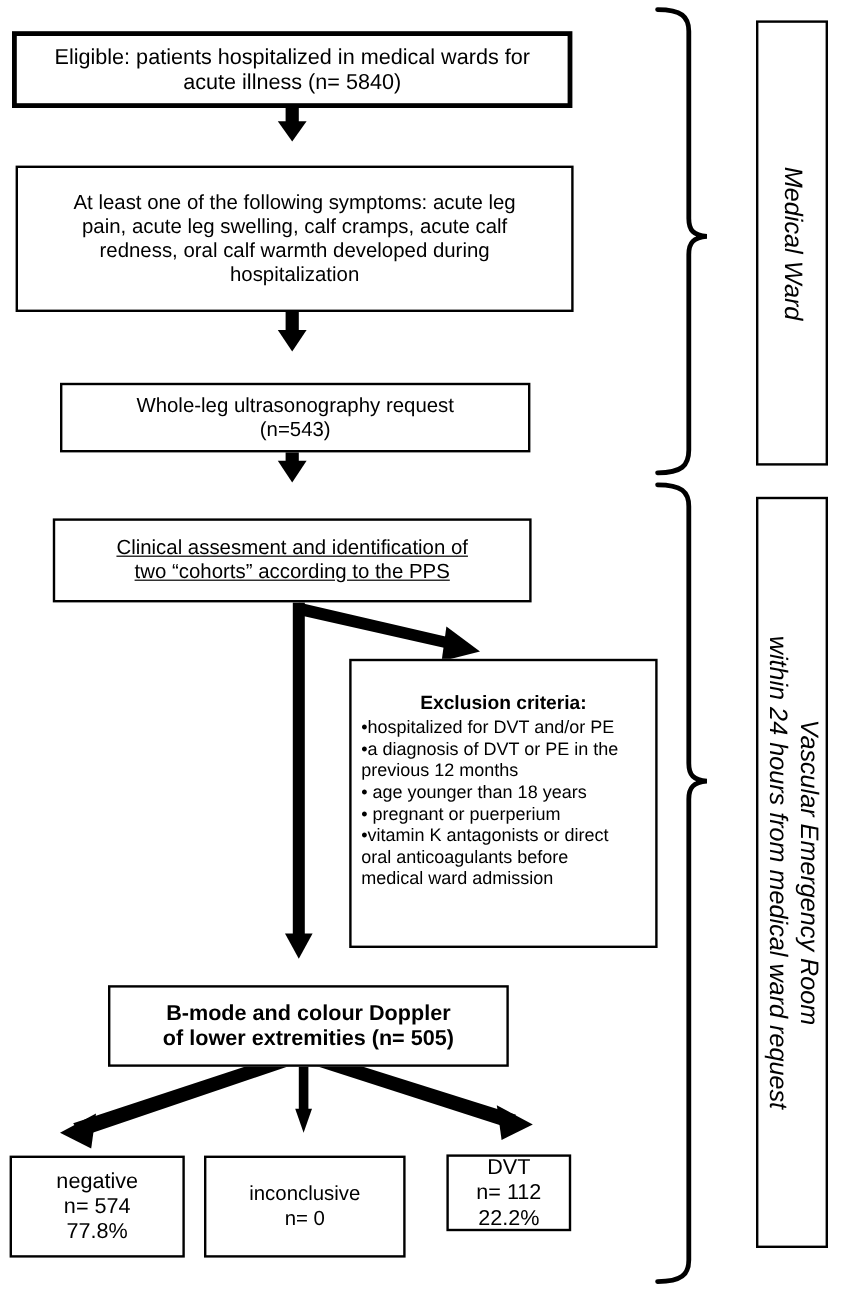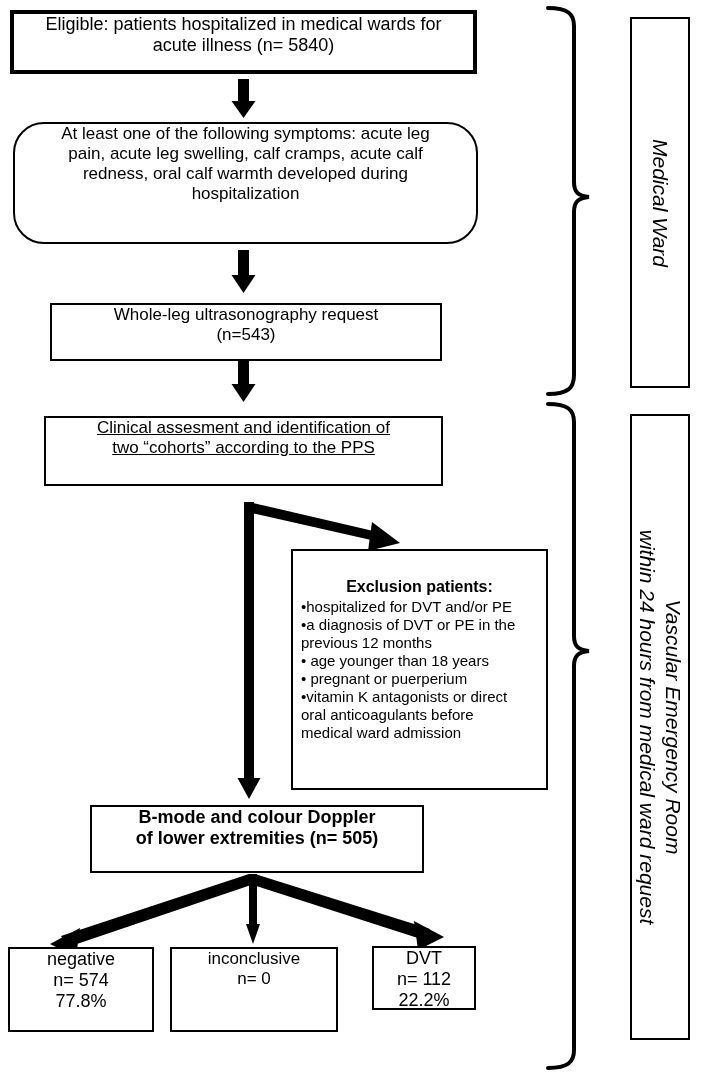--- a/index.html
+++ b/index.html
@@ -17,23 +17,25 @@
     height: 1075px;
     background: #ffffff;
     overflow: hidden;
   }
   .box {
     position: absolute;
     box-sizing: border-box;
     border: 2px solid #000000;
     background: #ffffff;
     display: flex;
+    align-items: center;
     justify-content: center;
     text-align: center;
     line-height: 1.18;
+    margin-top: 16px;
   }
   .box-thick { border-width: 4px; }
   .box-bold { font-weight: bold; }
   .fs18 { font-size: 18px; }
   .fs17 { font-size: 17px; }
 
   .excl {
     position: absolute;
     box-sizing: border-box;
     border: 2px solid #000000;
@@ -139,21 +141,21 @@
     </g>
   </svg>
 
   <div class="box box-thick fs18" style="left:10px; top:10px; width:467px; height:64px;">
     <div>
       <span>Eligible: patients hospitalized in medical wards for</span><br>
       <span>acute illness (n= 5840)</span>
     </div>
   </div>
 
-  <div class="box fs17" style="left:13px; top:122px; width:465px; height:122px;border-radius:31px;">
+  <div class="box fs17" style="left:13px; top:122px; width:465px; height:122px;">
     <div>
       <span>At least one of the following symptoms: acute leg</span><br>
       <span>pain, acute leg swelling, calf cramps, acute calf</span><br>
       <span>redness, oral calf warmth developed during</span><br>
       <span>hospitalization</span>
     </div>
   </div>
 
   <div class="box fs17" style="left:50px; top:303px; width:392px; height:58px;">
     <div>
@@ -163,21 +165,21 @@
   </div>
 
   <div class="box fs17" style="left:44px; top:416px; width:399px; height:70px;text-decoration:underline;">
     <div>
       <span>Clinical assesment and identification of</span><br>
       <span>two “cohorts” according to the PPS</span>
     </div>
   </div>
 
   <div class="excl" style="left:291px; top:549px; width:257px; height:241px;">
-    <span class="excl-title">Exclusion patients:</span>
+    <span class="excl-title">Exclusion criteria:</span>
     <span class="excl-line">•hospitalized for DVT and/or PE</span>
     <span class="excl-line">•a diagnosis of DVT or PE in the</span>
     <span class="excl-line">previous 12 months</span>
     <span class="excl-line">• age younger than 18 years</span>
     <span class="excl-line">• pregnant or puerperium</span>
     <span class="excl-line">•vitamin K antagonists or direct</span>
     <span class="excl-line">oral anticoagulants before</span>
     <span class="excl-line">medical ward admission</span>
   </div>
 

